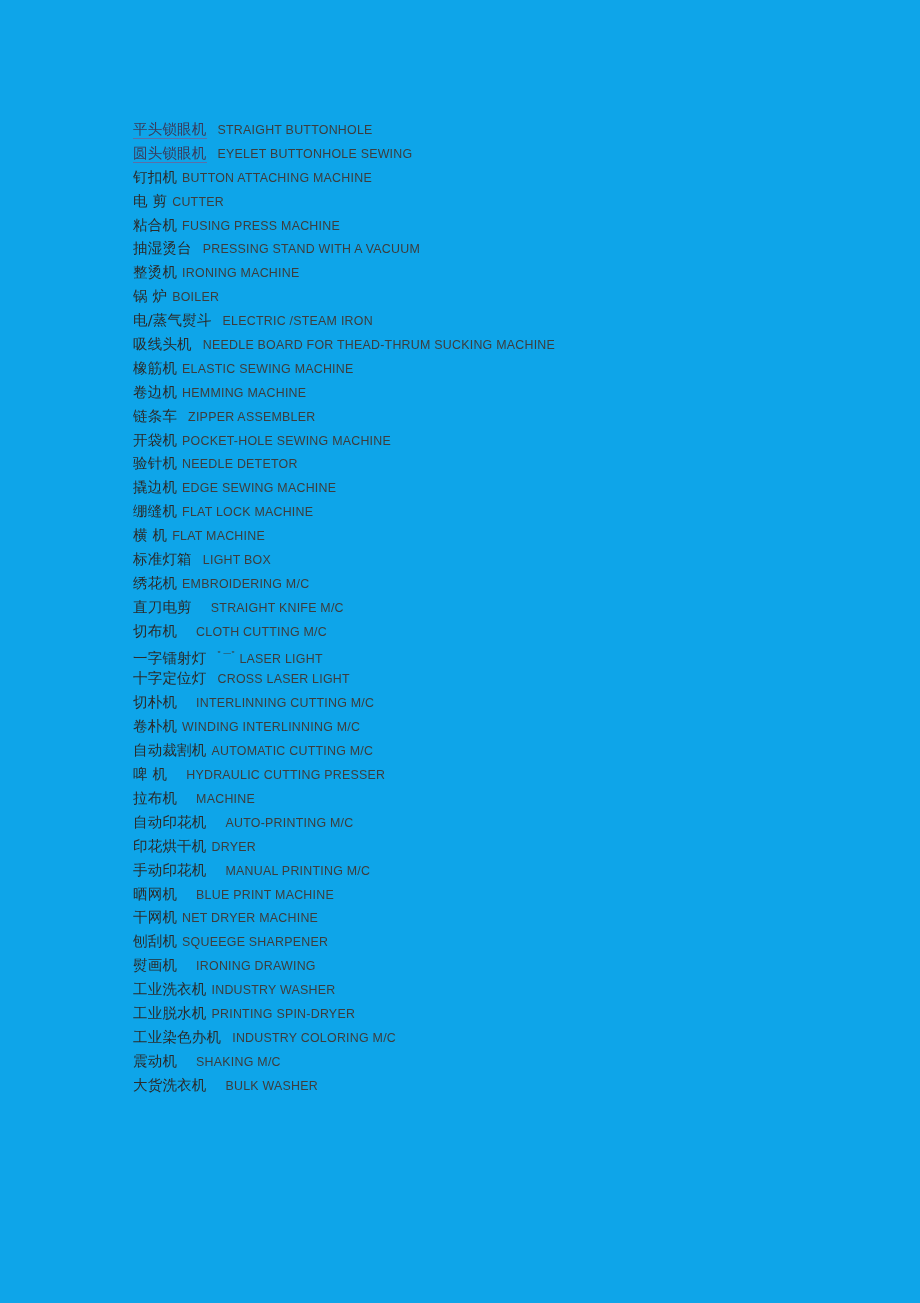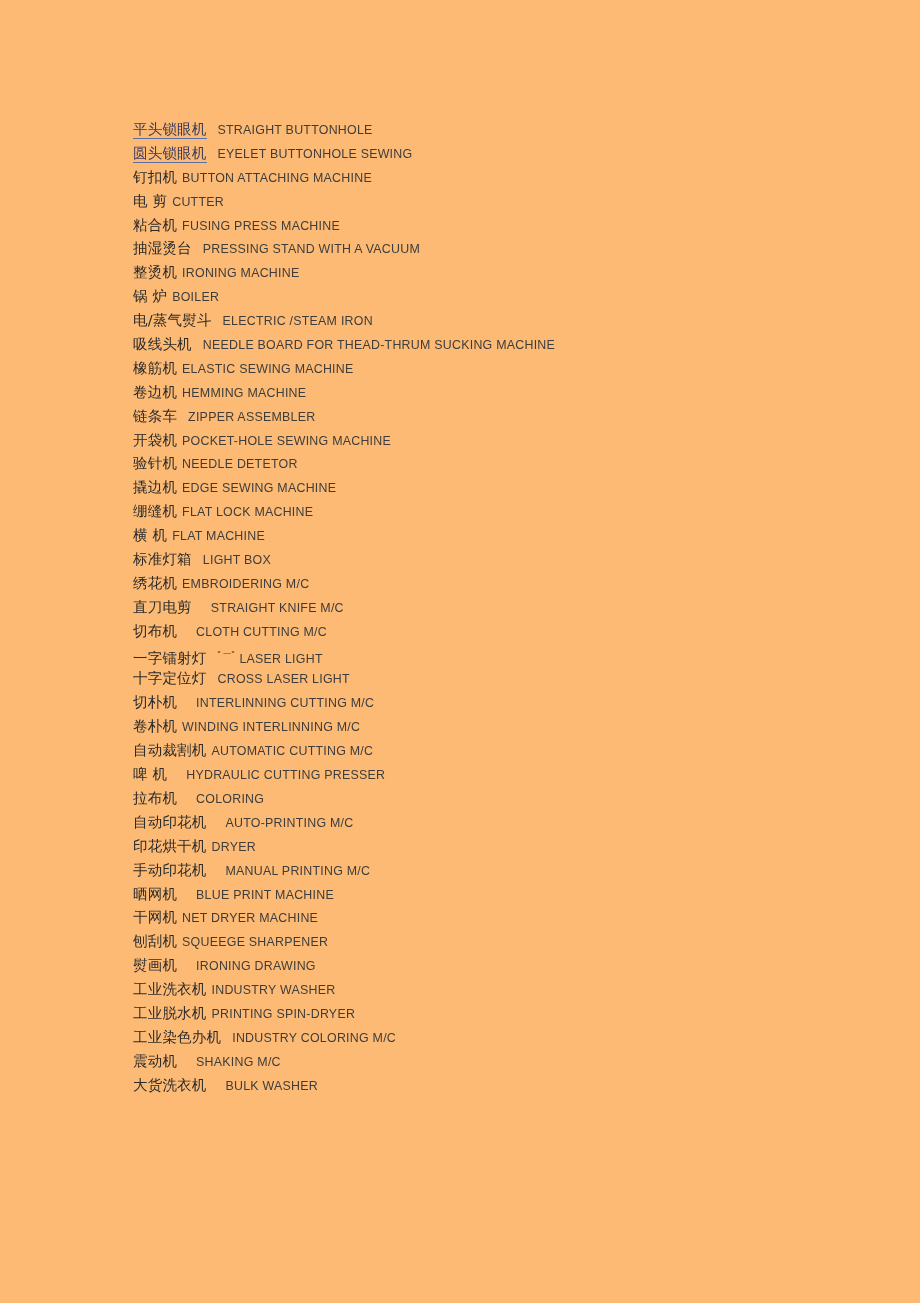--- a/index.html
+++ b/index.html
@@ -12,21 +12,21 @@
     height: 1303px;
     background: #ffffff;
     font-family: "Liberation Sans", "DejaVu Sans", sans-serif;
     overflow: hidden;
   }
 
   #page {
     position: relative;
     width: 920px;
     height: 1303px;
-    background: #fdba74;
+    background: #0ea5e9;
     box-sizing: border-box;
   }
 
   #glossary-list {
     position: absolute;
     left: 133px;
     top: 117px;
     width: 760px;
   }
 
@@ -95,21 +95,21 @@
       <div class="glossary-row"><span class="zh-term">标准灯箱</span><span class="gap-md"></span><span class="en-term">LIGHT BOX</span></div>
       <div class="glossary-row"><span class="zh-term">绣花机</span><span class="gap-sm"></span><span class="en-term">EMBROIDERING M/C</span></div>
       <div class="glossary-row"><span class="zh-term">直刀电剪</span><span class="gap-lg"></span><span class="en-term">STRAIGHT KNIFE M/C</span></div>
       <div class="glossary-row"><span class="zh-term">切布机</span><span class="gap-lg"></span><span class="en-term">CLOTH CUTTING M/C</span></div>
       <div class="glossary-row"><span class="zh-term">一字镭射灯</span><span class="gap-md"></span><span class="quoted-mark">" 一"</span><span class="gap-sm"></span><span class="en-term">LASER LIGHT</span></div>
       <div class="glossary-row"><span class="zh-term">十字定位灯</span><span class="gap-md"></span><span class="en-term">CROSS LASER LIGHT</span></div>
       <div class="glossary-row"><span class="zh-term">切朴机</span><span class="gap-lg"></span><span class="en-term">INTERLINNING CUTTING M/C</span></div>
       <div class="glossary-row"><span class="zh-term">卷朴机</span><span class="gap-sm"></span><span class="en-term">WINDING INTERLINNING M/C</span></div>
       <div class="glossary-row"><span class="zh-term">自动裁割机</span><span class="gap-sm"></span><span class="en-term">AUTOMATIC CUTTING M/C</span></div>
       <div class="glossary-row"><span class="zh-term">啤 机</span><span class="gap-lg"></span><span class="en-term">HYDRAULIC CUTTING PRESSER</span></div>
-      <div class="glossary-row"><span class="zh-term">拉布机</span><span class="gap-lg"></span><span class="en-term">COLORING</span></div>
+      <div class="glossary-row"><span class="zh-term">拉布机</span><span class="gap-lg"></span><span class="en-term">MACHINE</span></div>
       <div class="glossary-row"><span class="zh-term">自动印花机</span><span class="gap-lg"></span><span class="en-term">AUTO-PRINTING M/C</span></div>
       <div class="glossary-row"><span class="zh-term">印花烘干机</span><span class="gap-sm"></span><span class="en-term">DRYER</span></div>
       <div class="glossary-row"><span class="zh-term">手动印花机</span><span class="gap-lg"></span><span class="en-term">MANUAL PRINTING M/C</span></div>
       <div class="glossary-row"><span class="zh-term">晒网机</span><span class="gap-lg"></span><span class="en-term">BLUE PRINT MACHINE</span></div>
       <div class="glossary-row"><span class="zh-term">干网机</span><span class="gap-sm"></span><span class="en-term">NET DRYER MACHINE</span></div>
       <div class="glossary-row"><span class="zh-term">刨刮机</span><span class="gap-sm"></span><span class="en-term">SQUEEGE SHARPENER</span></div>
       <div class="glossary-row"><span class="zh-term">熨画机</span><span class="gap-lg"></span><span class="en-term">IRONING DRAWING</span></div>
       <div class="glossary-row"><span class="zh-term">工业洗衣机</span><span class="gap-sm"></span><span class="en-term">INDUSTRY WASHER</span></div>
       <div class="glossary-row"><span class="zh-term">工业脱水机</span><span class="gap-sm"></span><span class="en-term">PRINTING SPIN-DRYER</span></div>
       <div class="glossary-row"><span class="zh-term">工业染色办机</span><span class="gap-md"></span><span class="en-term">INDUSTRY COLORING M/C</span></div>

